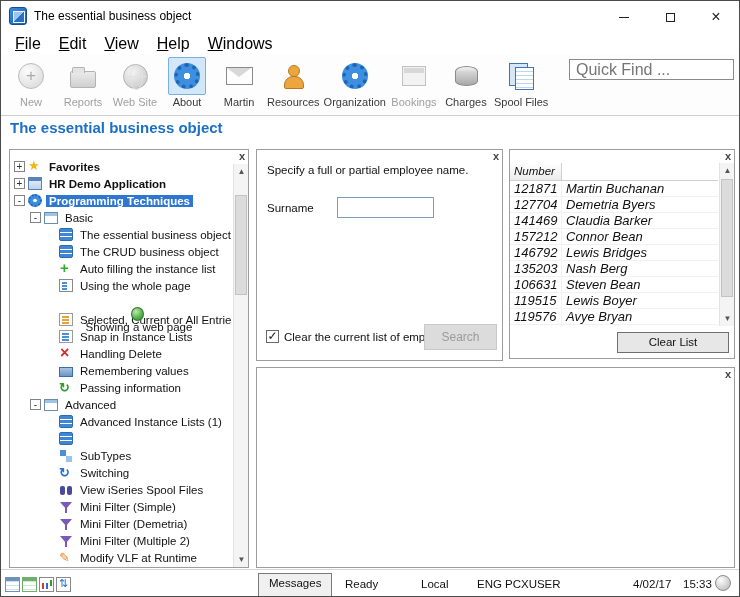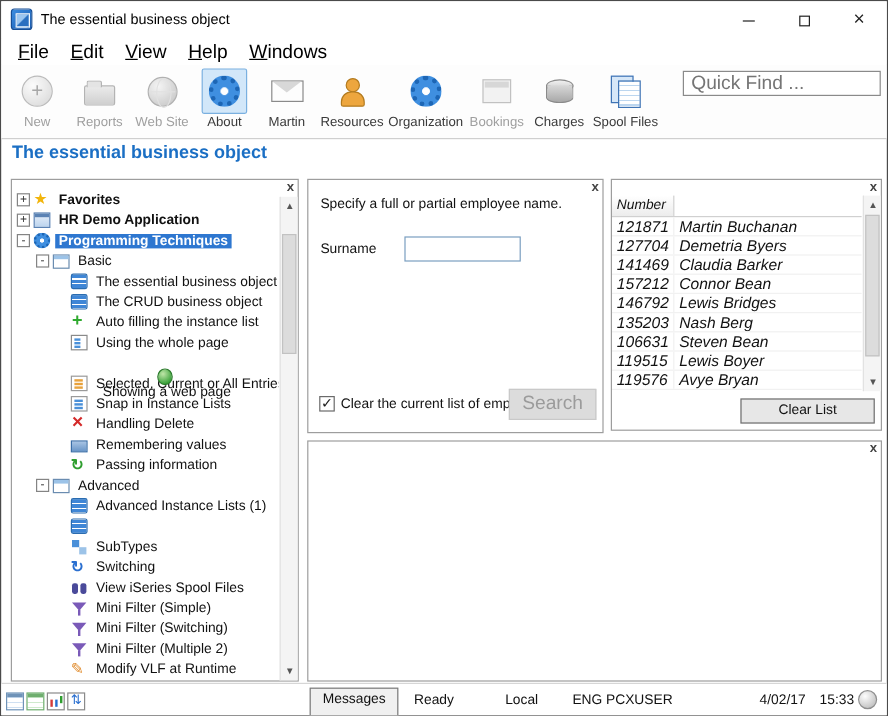--- a/index.html
+++ b/index.html
@@ -141,21 +141,21 @@
   
   .filter-panel { left:255px; top:148px; width:247px; height:212px; }
   .fp-instruction { position:absolute; left:10px; top:14px; font-size:11.5px; }
   .fp-surname { position:absolute; left:10px; top:52px; font-size:11.5px; }
   .fp-input { position:absolute; left:80px; top:47px; width:97px; height:21px; border:1px solid #7a9ec0;
               font-family:"Liberation Sans",sans-serif; font-size:12px; padding:0 4px; }
   .fp-check { position:absolute; left:9px; top:180px; width:13px; height:13px; border:1px solid #6a6a6a;
               background:#fff; font-size:12px; line-height:11px; text-align:center; color:#1a1a1a; }
   .fp-check-label { position:absolute; left:27px; top:181px; font-size:11.5px; white-space:nowrap; max-width:150px; overflow:hidden; }
   .fp-search { position:absolute; right:5px; top:174px; width:73px; height:26px; background:#dcdcdc;
-              border:1px solid #c9c9c9; color:#9b9b9b; font-size:16px; text-align:center; line-height:24px; }
+              border:1px solid #c9c9c9; color:#9b9b9b; font-size:12px; text-align:center; line-height:24px; }
 
   
   .list-panel { left:508px; top:148px; width:226px; height:210px; }
   .grid { position:absolute; left:0; top:13px; right:16px;font-style:italic; }
   .grid-header { display:flex; height:18px; border-bottom:1px solid #d0d0d0; }
   .gh-cell { background:linear-gradient(#ffffff,#ececec); border-right:1px solid #d0d0d0;
              font-size:11.5px; padding:2px 4px; white-space:nowrap; }
   .col-num { flex:0 0 52px; } .col-name { flex:1 1 auto; }
   .grow { display:flex; height:16px; line-height:15px; border-bottom:1px solid #f1f1f1; }
   .gc { font-size:13px; padding:0 4px; white-space:nowrap; overflow:hidden; }
@@ -373,21 +373,21 @@
           <span class="tlabel">View iSeries Spool Files</span>
         </div>
         <div class="trow" style="padding-left: 36px;">
           <span class="exp-spacer"></span>
           <span class="ti t-filter"></span>
           <span class="tlabel">Mini Filter (Simple)</span>
         </div>
         <div class="trow" style="padding-left: 36px;">
           <span class="exp-spacer"></span>
           <span class="ti t-filter"></span>
-          <span class="tlabel">Mini Filter (Switching)</span>
+          <span class="tlabel">Mini Filter (Demetria)</span>
         </div>
         <div class="trow" style="padding-left: 36px;">
           <span class="exp-spacer"></span>
           <span class="ti t-filter"></span>
           <span class="tlabel">Mini Filter (Multiple 2)</span>
         </div>
         <div class="trow" style="padding-left: 36px;">
           <span class="exp-spacer"></span>
           <span class="ti t-pencil"></span>
           <span class="tlabel">Modify VLF at Runtime</span>

